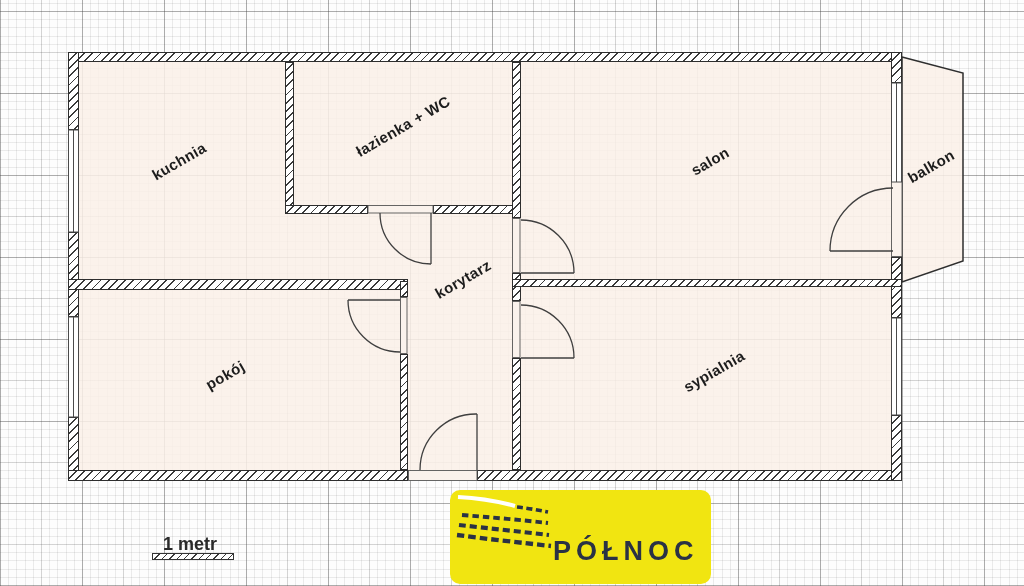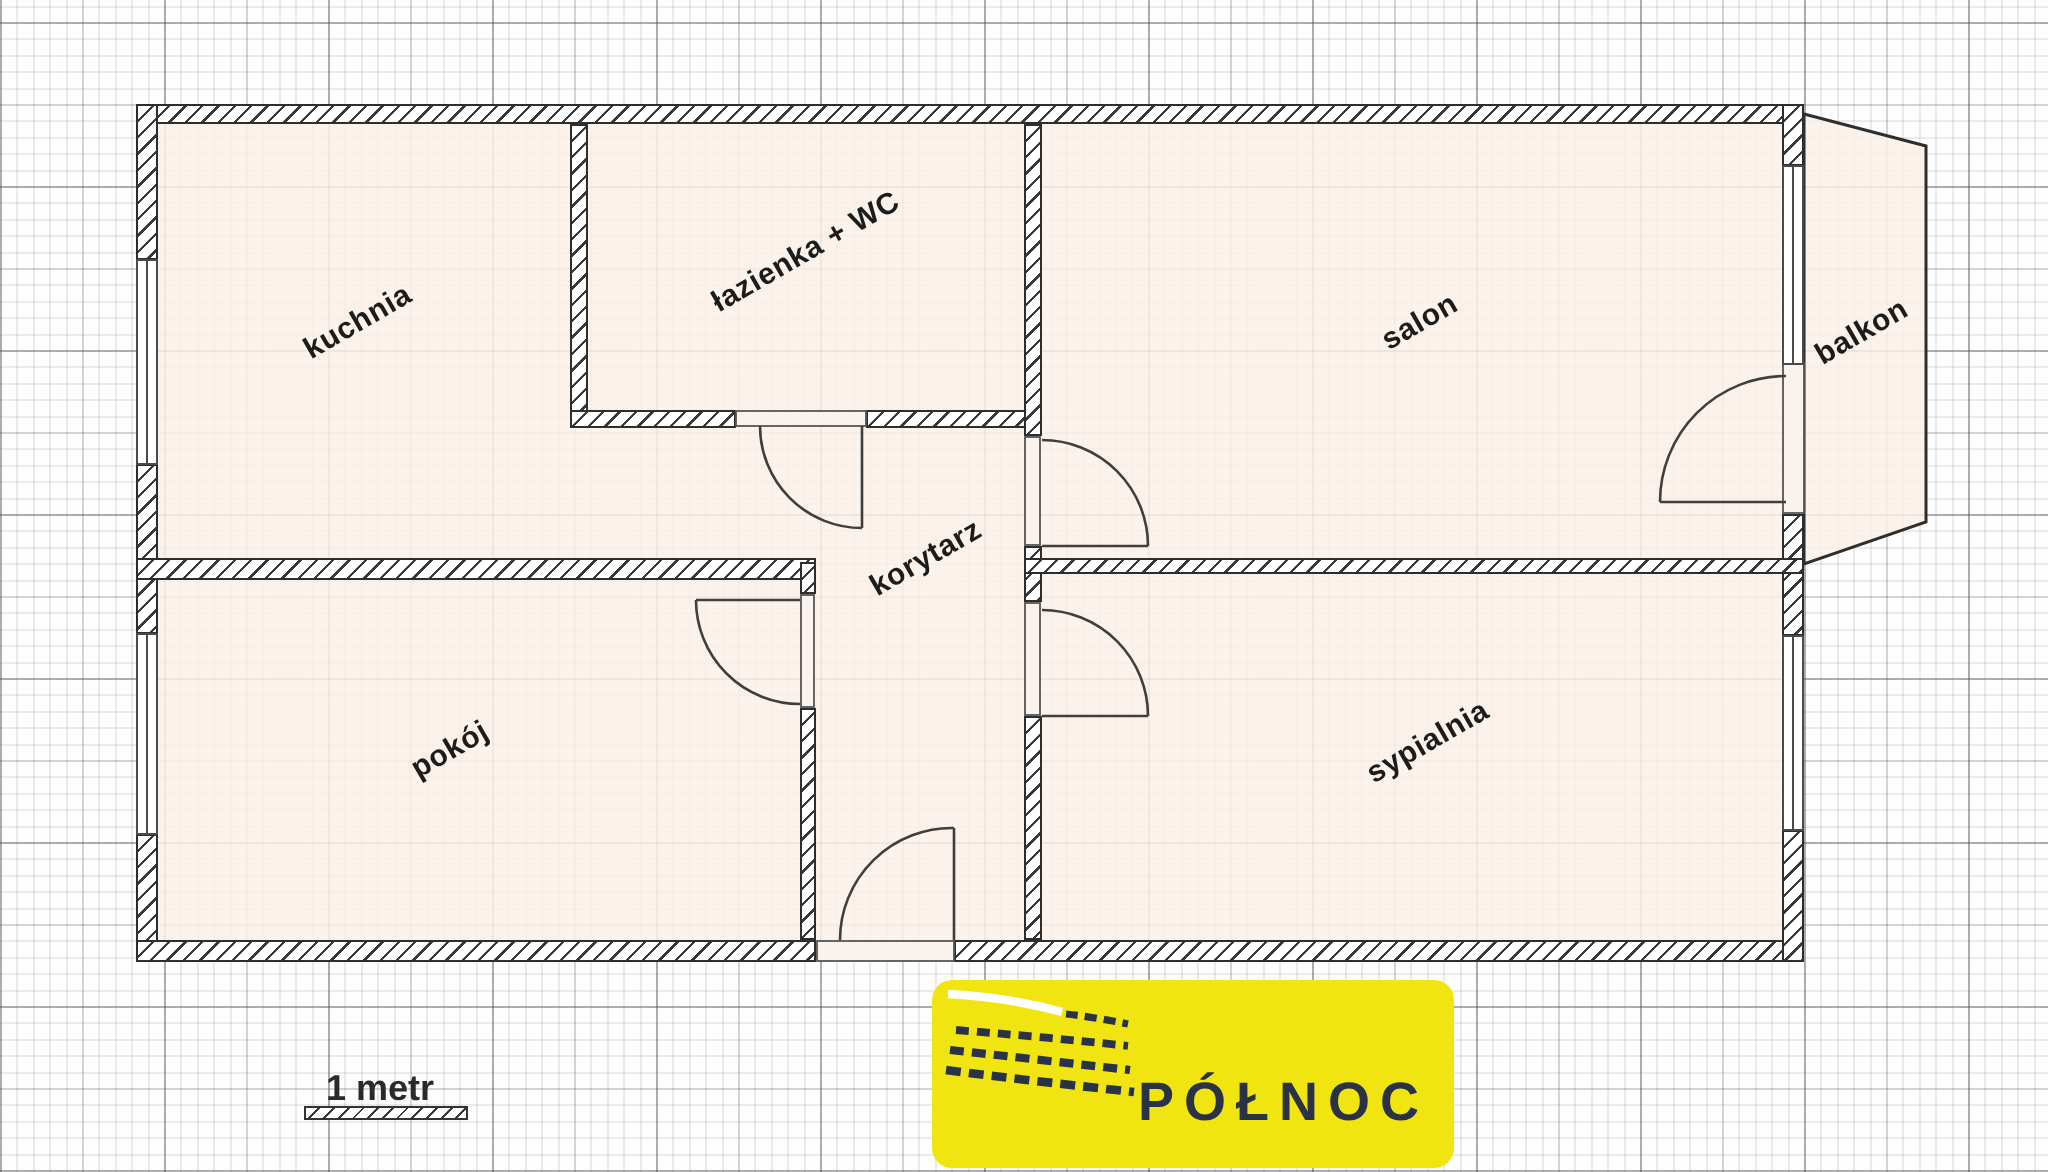--- a/index.html
+++ b/index.html
@@ -35,21 +35,21 @@
     position:absolute;left:159px;top:534px;color:#2a2a2a;
     font-size:18px;font-weight:700;border-bottom:2px solid #4a4a4a;padding:0 4px 1px 4px;
   }
   .scale-bar{
     position:absolute;left:152px;top:553px;width:82px;height:7px;box-sizing:border-box;
     background-color:#fff;
     background-image:repeating-linear-gradient(135deg, transparent 0 4.2px, #3a3a3a 4.2px 5.2px);
     border:1px solid #333;
   }
   .logo{
-    position:absolute;left:466px;top:490px;width:261px;height:94px;
+    position:absolute;left:450px;top:490px;width:261px;height:94px;
     border-radius:10px;overflow:hidden;
   }
   .logo-fan{position:absolute;left:2px;top:0;width:112px;height:60px;}
   .logo-title{
     position:absolute;left:103px;top:48px;
     font-size:27px;font-weight:700;letter-spacing:5px;line-height:1;
   }
   .logo-subtitle{
     position:absolute;left:10px;top:71px;
     font-size:15px;font-weight:700;letter-spacing:7.2px;line-height:1;

